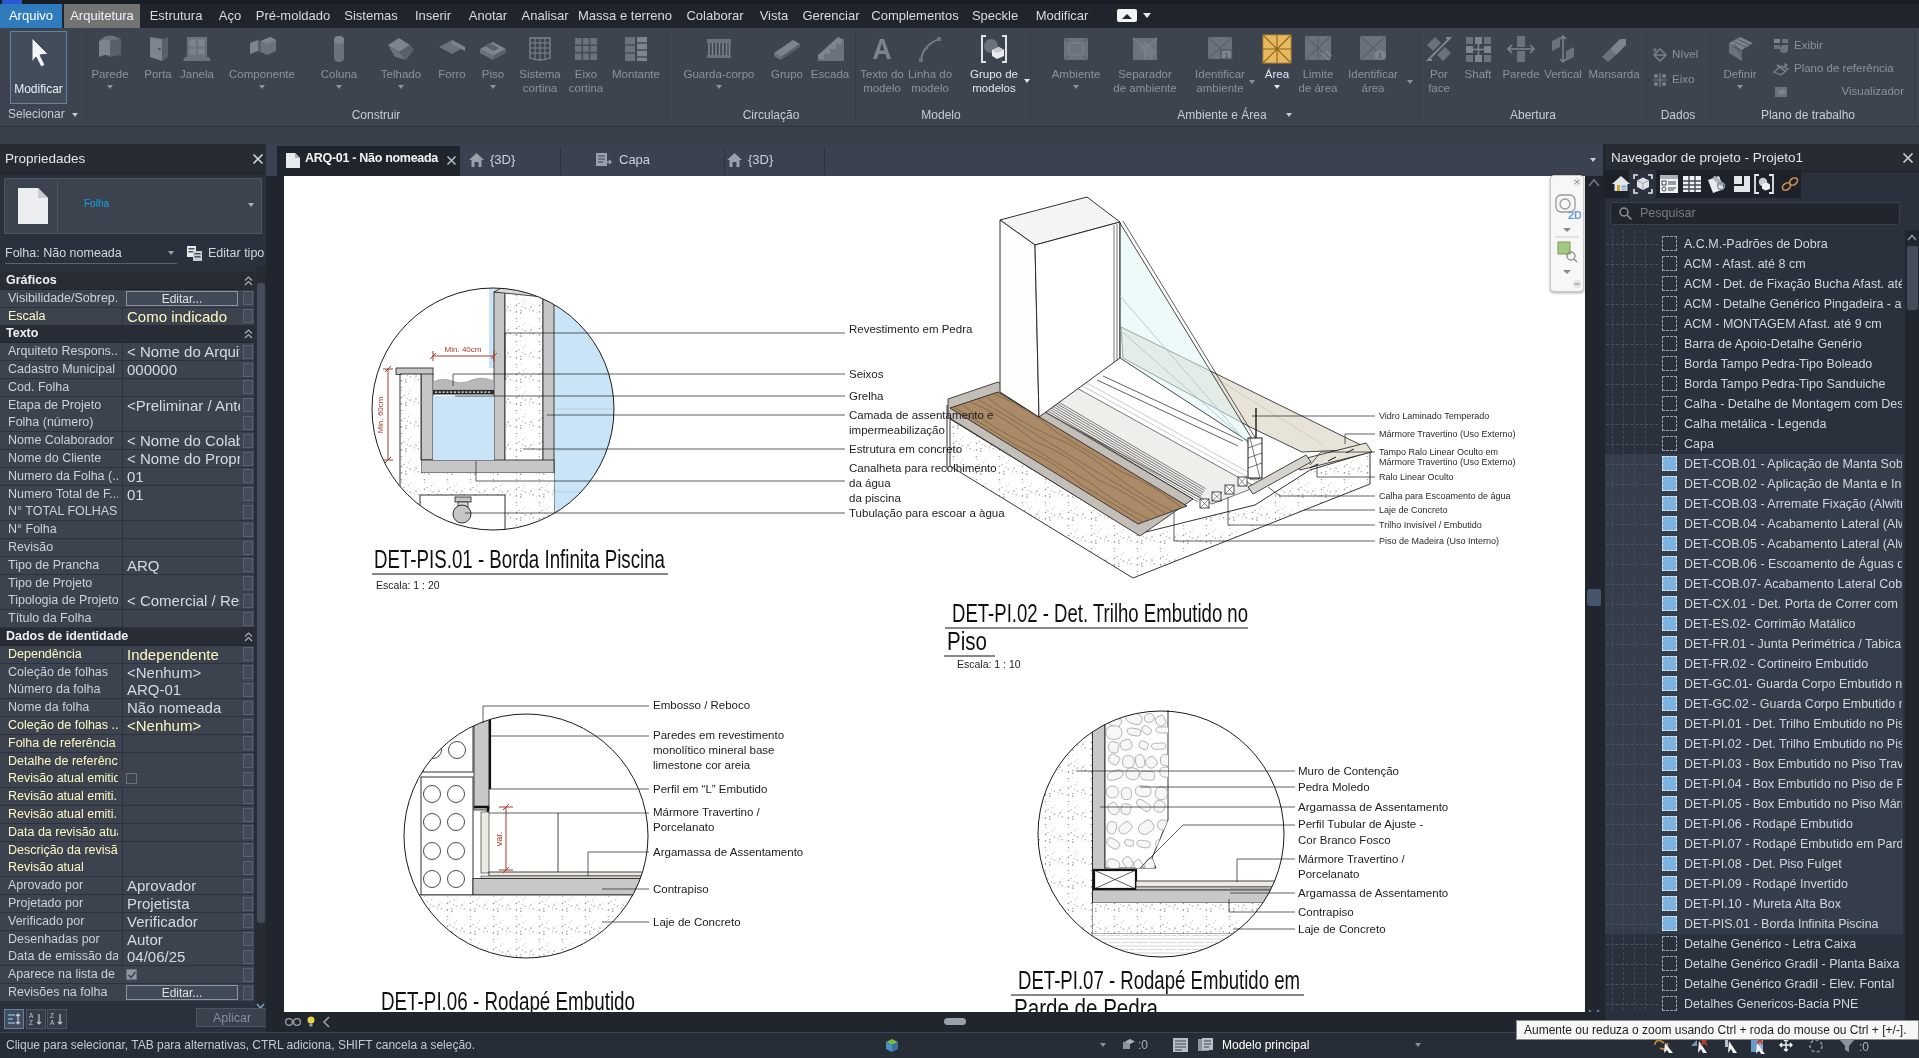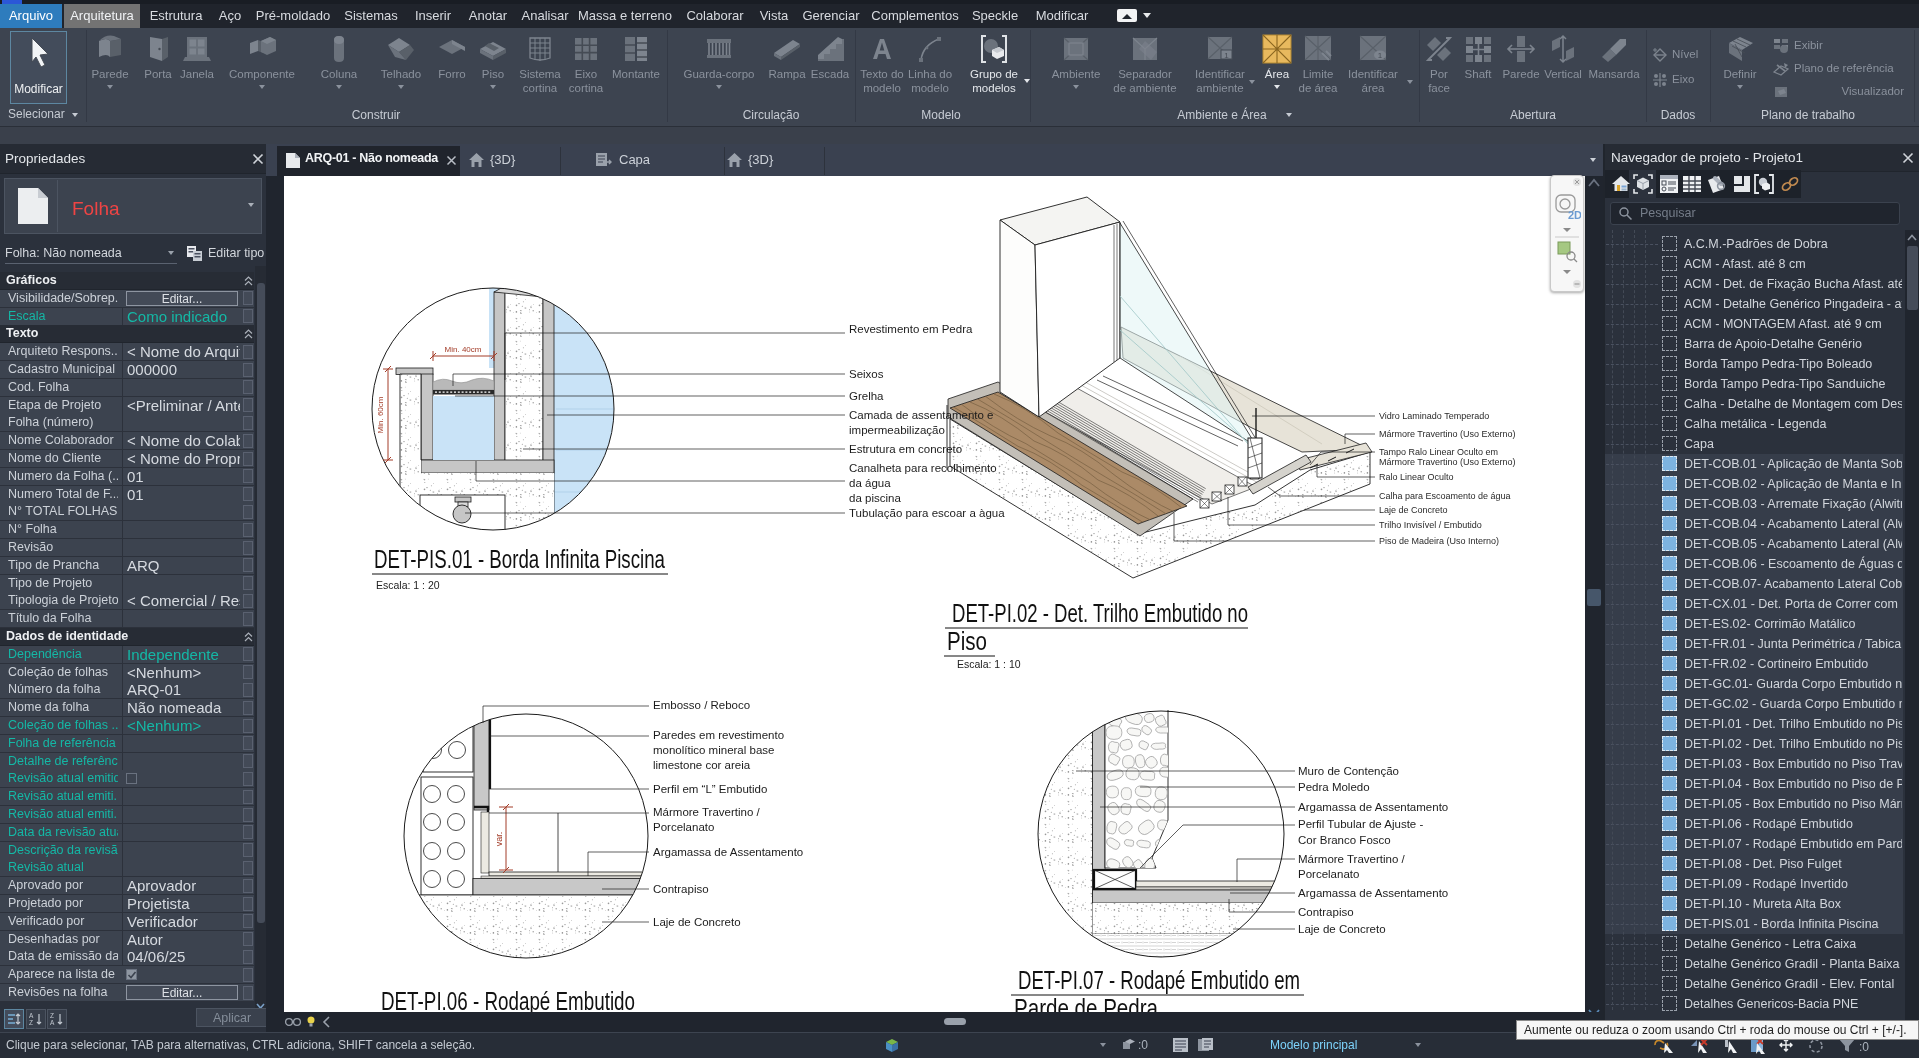--- a/index.html
+++ b/index.html
@@ -8,21 +8,21 @@
 #root{position:absolute;left:0;top:0;width:1919px;height:1058px;}
 .ricon{position:absolute;}
 .rlabel{position:absolute;font-size:11.5px;color:#8b929d;text-align:center;line-height:13px;white-space:nowrap;}
 .rlabel.en{color:#e4e7eb;}
 .plabel{position:absolute;font-size:12px;color:#c6cbd3;text-align:center;top:107px;height:16px;line-height:16px;white-space:nowrap;}
 .sep{position:absolute;top:30px;height:92px;width:1px;background:#333945;}
 .darr{position:absolute;width:0;height:0;border-left:3.5px solid transparent;border-right:3.5px solid transparent;border-top:4px solid #8b929d;}
 .prow{position:absolute;left:0;width:254px;height:18px;background:#3c434f;border-bottom:1px solid #2c313b;}
 .prow .lb{position:absolute;left:8px;top:0;width:110px;height:17px;line-height:17px;font-size:12.5px;color:#ccd1d8;overflow:hidden;white-space:nowrap;}
 .prow .vl{position:absolute;left:122px;top:0;width:118px;height:17px;line-height:17px;font-size:15px;color:#d6dae0;overflow:hidden;white-space:nowrap;border-left:1px solid #2c313b;padding-left:4px;}
-.prow.dis .lb,.prow.dis .vl{color:#14b8a6;}
+.prow.dis .lb,.prow.dis .vl{color:#fef9c3;}
 .phead{position:absolute;left:0;width:254px;height:18px;background:#272c35;border-bottom:1px solid #20252d;color:#eef0f3;font-weight:bold;font-size:12.5px;line-height:17px;padding-left:6px;}
 .assoc{position:absolute;left:243px;width:10px;height:14px;top:1.5px;background:#434a57;border:1px solid #5a6170;}
 .trow{position:absolute;left:1605px;width:298px;height:20px;}
 .trow .tx{position:absolute;left:79px;top:0;height:20px;line-height:20px;font-size:12.5px;color:#d2d6dc;white-space:nowrap;overflow:hidden;width:218px;}
 .ticon{position:absolute;left:57px;top:2px;width:15px;height:15px;border:1px dashed #9aa1ab;background:#2b313c;}
 .ticon.blue{background:#7db3e0;border:1px dashed #dce8f2;}
 .sbtxt{font-size:12px;color:#c3c9d1;white-space:nowrap;}
 svg text{font-family:"Liberation Sans",sans-serif;}
 </style></head><body>
 <div id="root">
@@ -145,21 +145,21 @@
       <rect x="4" y="22" width="24" height="3" fill="#6b727c"></rect>
       <path d="M6 10 L6 22 M9.5 10 L9.5 22 M13 10 L13 22 M16.5 10 L16.5 22 M20 10 L20 22 M23.5 10 L23.5 22 M26.5 10 L26.5 22" stroke="#7d848e" stroke-width="1.6"></path>
     </svg>
     <div class="rlabel" style="left:664px;top:68px;width:110px">Guarda-corpo</div>
     <div class="darr" style="left:715.5px;top:85px;border-top-color:#8b929d"></div>
     <svg class="ricon" style="left:771px;top:33px" width="32" height="32" viewBox="0 0 32 32">
       <polygon points="3,20 22,7 29,11 10,24 Z" fill="#7d848e"></polygon>
       <polygon points="3,20 10,24 10,27 3,23 Z" fill="#6b727c"></polygon>
       <polygon points="29,11 10,24 10,27 29,14 Z" fill="#596069"></polygon>
     </svg>
-    <div class="rlabel" style="left:732px;top:68px;width:110px">Rampa</div>
+    <div class="rlabel" style="left:732px;top:68px;width:110px">Grupo</div>
     <svg class="ricon" style="left:814px;top:33px" width="32" height="32" viewBox="0 0 32 32">
       <polygon points="4,26 10,26 10,21 16,21 16,16 22,16 22,11 28,11 28,6 30,6 30,28 4,28" fill="#6b727c"></polygon>
       <polygon points="4,26 10,26 10,21 16,21 16,16 22,16 22,11 28,11 28,6 24,4 4,22" fill="#7d848e"></polygon>
     </svg>
     <div class="rlabel" style="left:775px;top:68px;width:110px">Escada</div>
     <svg class="ricon" style="left:866px;top:33px" width="32" height="32" viewBox="0 0 32 32">
       <path d="M7 26 L14 6 L18 6 L25 26 L21 26 L19.5 21 L12.5 21 L11 26 Z M13.7 17.5 L18.3 17.5 L16 9.5 Z" fill="#7d848e"></path>
     </svg>
     <div class="rlabel" style="left:827px;top:68px;width:110px">Texto do</div>
     <div class="rlabel" style="left:827px;top:82px;width:110px">modelo</div>
@@ -316,21 +316,21 @@
     <div class="abs" style="left:5px;top:151px;font-size:13.5px;color:#e2e5e9">Propriedades</div>
     <svg class="abs" style="left:252px;top:153px" width="12" height="12" viewBox="0 0 12 12">
       <path d="M1.5 1.5 L10.5 10.5 M10.5 1.5 L1.5 10.5" stroke="#cfd3d9" stroke-width="1.6"></path>
     </svg>
     <div class="abs" style="left:4px;top:178px;width:258px;height:56px;background:#3c434f;border:1px solid #4c5461"></div>
     <div class="abs" style="left:6px;top:180px;width:52px;height:52px;background:#3c434f;border-right:1px solid #4c5461"></div>
     <svg class="abs" style="left:16px;top:186px" width="34" height="40" viewBox="0 0 34 40">
       <path d="M2 2 L22 2 L32 12 L32 38 L2 38 Z" fill="#eceef0"></path>
       <path d="M22 2 L22 12 L32 12" fill="#c8ccd2"></path>
     </svg>
-    <div class="abs" style="left:72px;top:198px;font-size:19px;color:#ef4444">Folha</div>
+    <div class="abs" style="left:84px;top:198px;font-size:10px;color:#0ea5e9">Folha</div>
     <div class="darr" style="left:248px;top:203px;border-top-color:#aab0b9"></div>
     <div class="abs" style="left:5px;top:243px;width:162px;height:20px;font-size:12.5px;color:#d2d6dc;line-height:20px">Folha: Não nomeada</div>
     <div class="abs" style="left:5px;top:263px;width:172px;height:1px;background:#5a6270"></div>
     <div class="darr" style="left:168px;top:251px;border-top-color:#9aa1ab"></div>
     <svg class="abs" style="left:186px;top:245px" width="17" height="17" viewBox="0 0 17 17">
       <rect x="1" y="1" width="9" height="11" fill="#e8eaee"></rect>
       <rect x="2.5" y="3" width="6" height="1.5" fill="#4a5160"></rect>
       <rect x="2.5" y="6" width="6" height="1.5" fill="#4a5160"></rect>
       <rect x="7" y="6" width="9" height="10" fill="#c8cdd4"></rect>
       <rect x="8.5" y="8" width="6" height="1.5" fill="#4a5160"></rect>
@@ -1221,21 +1221,21 @@
     <div class="abs sbtxt" style="left:1138px;top:1038px;color:#aab2bc">:0</div>
     <svg class="abs" style="left:1172px;top:1037px" width="17" height="16" viewBox="0 0 17 16">
       <rect x="1" y="1" width="15" height="14" fill="#b9bfc8"></rect>
       <path d="M3 4 L14 4 M3 7 L14 7 M3 10 L14 10 M3 13 L10 13" stroke="#3a4150" stroke-width="1.1"></path>
     </svg>
     <svg class="abs" style="left:1197px;top:1037px" width="17" height="16" viewBox="0 0 17 16">
       <rect x="1" y="2" width="11" height="12" fill="#8d949f"></rect>
       <rect x="5" y="1" width="11" height="12" fill="#b9bfc8"></rect>
       <path d="M7 4 L14 4 M7 7 L14 7 M7 10 L12 10" stroke="#3a4150" stroke-width="1"></path>
     </svg>
-    <div class="abs sbtxt" style="left:1270px;top:1038px;color:#7dd3fc">Modelo principal</div>
+    <div class="abs sbtxt" style="left:1222px;top:1038px;color:#ffffff">Modelo principal</div>
     <div class="darr" style="left:1415px;top:1043px;border-top-color:#8b929d"></div>
     <svg class="abs" style="left:1653px;top:1037px" width="260" height="18" viewBox="0 0 260 18">
       <path d="M2 8 a4 4 0 0 1 6 -4 l3 2 M14 6 a4 4 0 0 1 -4 6 l-3 -1" stroke="#c8882a" stroke-width="1.8" fill="none"></path>
       <path d="M12 6 L20 16 L16 16 L14 13 L11 16 Z" fill="#f0f2f4"></path>
       <path d="M44 3 L38 9 L44 9 Z" fill="#7a94b8"></path>
       <path d="M46 4 L54 16 L50 16 L48 12 L45 16 Z" fill="#f0f2f4"></path>
       <path d="M48 2 L54 8 M54 2 L48 8" stroke="#c83a2a" stroke-width="1.8"></path>
       <rect x="72" y="2" width="3" height="8" fill="#b9bfc8"></rect>
       <path d="M70 2 L77 2" stroke="#b9bfc8" stroke-width="1.5"></path>
       <path d="M76 4 L84 16 L80 16 L78 12 L75 16 Z" fill="#f0f2f4"></path>

